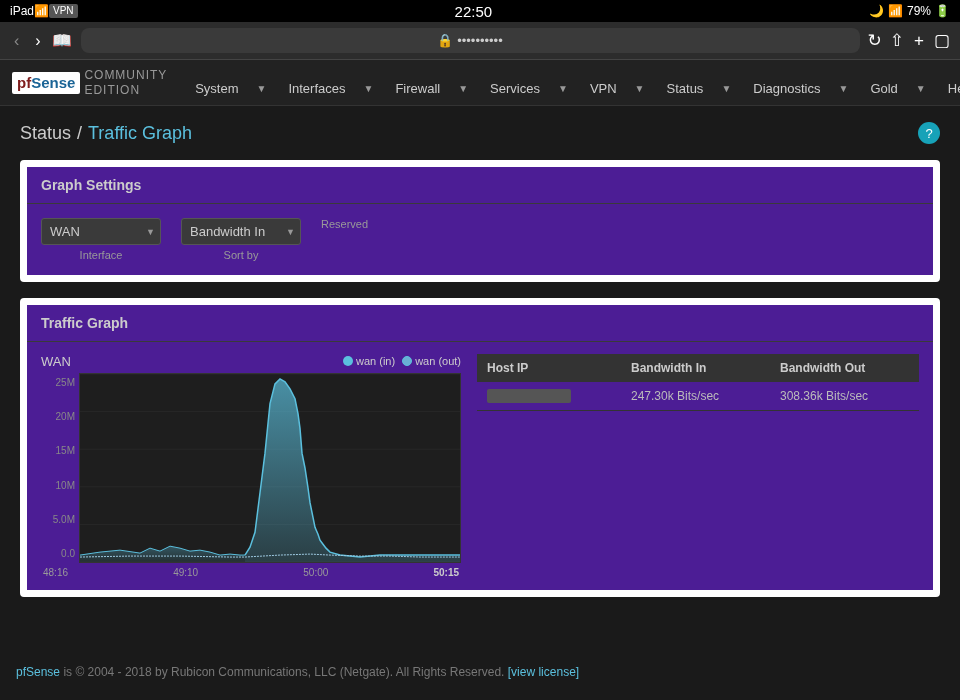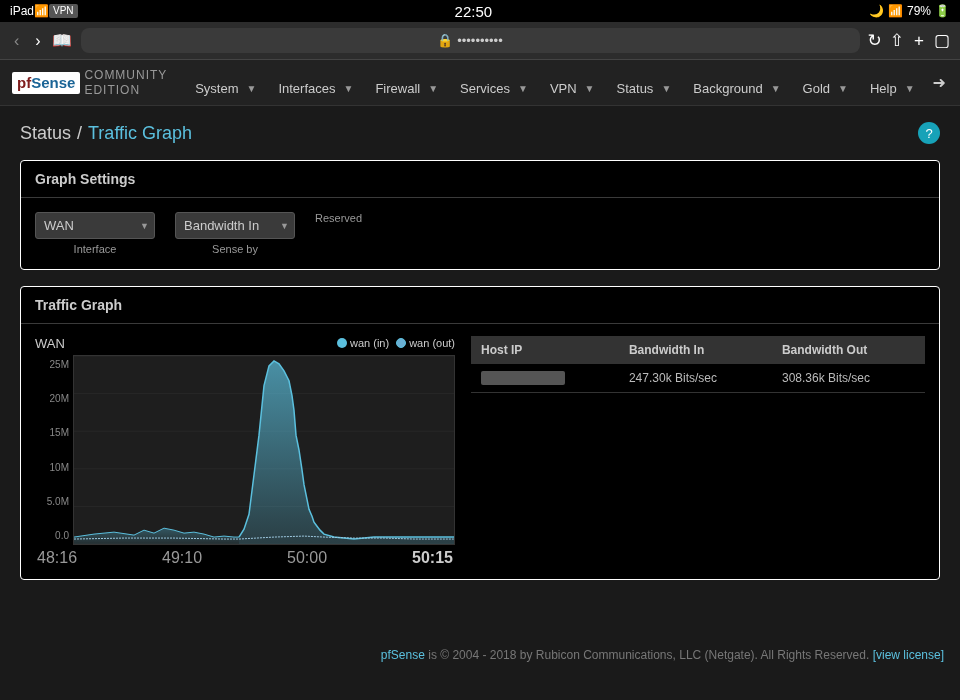--- a/index.html
+++ b/index.html
@@ -101,21 +101,21 @@
       gap: 2px;
       flex: 1;
     }
     .pf-nav-item {
       color: #ccc;
       padding: 8px 10px;
       cursor: pointer;
       font-size: 13px;
       display: flex;
       align-items: center;
-      gap: 8px;
+      gap: 18px;
       border-radius: 3px;
       white-space: nowrap;
       margin-top: 12px;
     }
     .pf-nav-arrow { font-size: 10px; color: #999; }
     .pf-nav-logout {
       color: #ccc;
       font-size: 16px;
       cursor: pointer;
       padding: 4px 8px;
@@ -143,22 +143,22 @@
       width: 22px; height: 22px;
       border-radius: 50%;
       background: #17a2b8;
       color: #fff;
       display: flex; align-items: center; justify-content: center;
       font-size: 13px; cursor: pointer;
     }
 
     
     .card {
-      background: #000000;
-      border: 1px solid #ffffff;
+      background: #4c1d95;
+      border: 7px solid #ffffff;
       border-radius: 4px;
       margin-bottom: 16px;
     }
     .card-header {
       padding: 10px 14px;
       border-bottom: 1px solid #3a3a3a;
       font-size: 14px;
       font-weight: 600;
       color: #ccc;
     }
@@ -228,21 +228,21 @@
       background: #1e1e1e;
       border: 1px solid #333;
     }
     svg.traffic-svg {
       width: 100%;
       height: 100%;
     }
     .graph-xaxis {
       display: flex;
       justify-content: space-between;
-      font-size: 16px;
+      font-size: 10px;
       color: #999;
       margin-top: 4px;
       padding: 0 2px;
     }
     .graph-wan-label {
       font-size: 13px;
       color: #ccc;
       margin-bottom: 4px;
       font-weight: 500;
     }
@@ -270,21 +270,21 @@
     .host-ip-redacted {
       background: #555;
       color: #555;
       border-radius: 2px;
       padding: 1px 30px;
       font-size: 11px;
     }
 
     
     .footer {
-      text-align: right;
+      text-align: left;
       color: #777;
       font-size: 12px;
       padding: 16px;
       margin-top: 20px;
     }
     .footer a { color: #5bc0de; text-decoration: none; }
     .footer .brand { color: #5bc0de; }
   </style>
 </head>
 <body>
@@ -347,21 +347,21 @@
     </div>
     <div class="pf-nav-item">
       <span>VPN</span>
       <span class="pf-nav-arrow">▼</span>
     </div>
     <div class="pf-nav-item">
       <span>Status</span>
       <span class="pf-nav-arrow">▼</span>
     </div>
     <div class="pf-nav-item">
-      <span>Background</span>
+      <span>Diagnostics</span>
       <span class="pf-nav-arrow">▼</span>
     </div>
     <div class="pf-nav-item">
       <span>Gold</span>
       <span class="pf-nav-arrow">▼</span>
     </div>
     <div class="pf-nav-item">
       <span>Help</span>
       <span class="pf-nav-arrow">▼</span>
     </div>
@@ -394,21 +394,21 @@
           <div class="settings-label">Interface</div>
         </div>
 
         <div class="settings-group">
           <div class="select-wrapper">
             <select class="settings-select">
               <option>Bandwidth In</option>
               <option>Bandwidth Out</option>
             </select>
           </div>
-          <div class="settings-label">Sense by</div>
+          <div class="settings-label">Sort by</div>
         </div>
 
 
         <div class="settings-group">
           <div class="settings-label">Reserved</div>
         </div>
 
 
       </div>
     </div>

